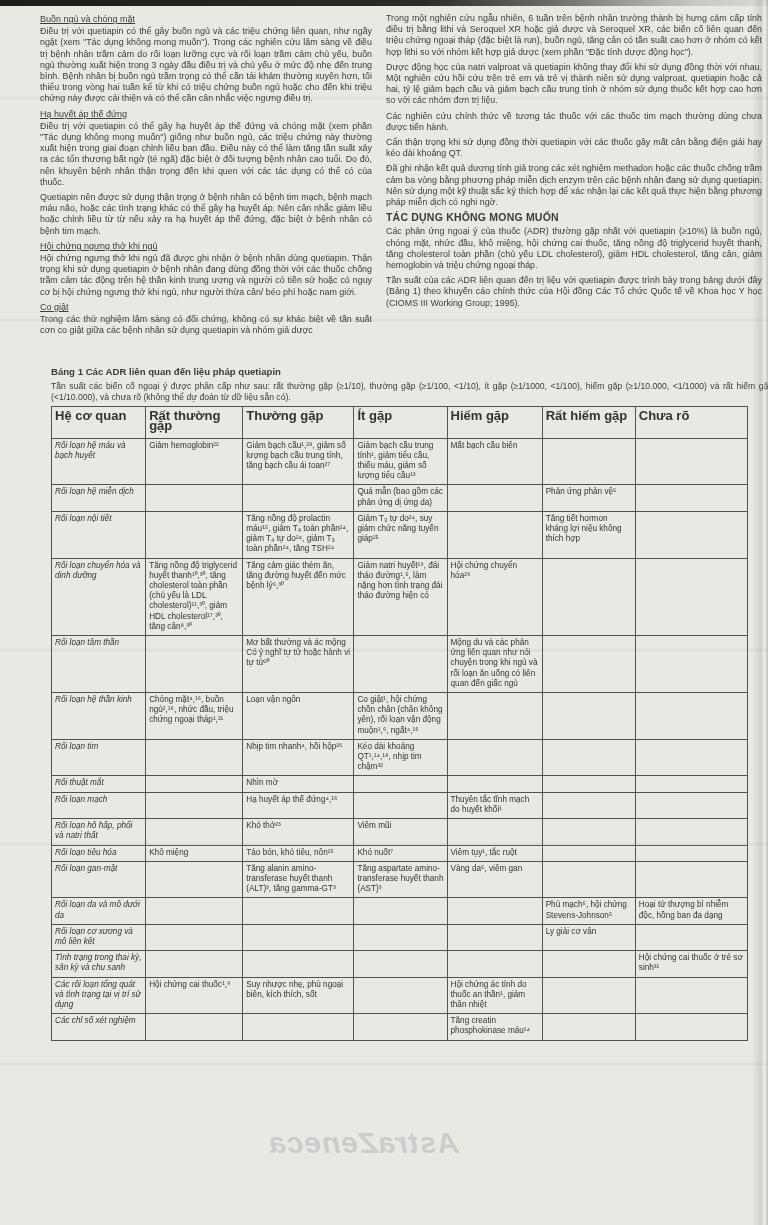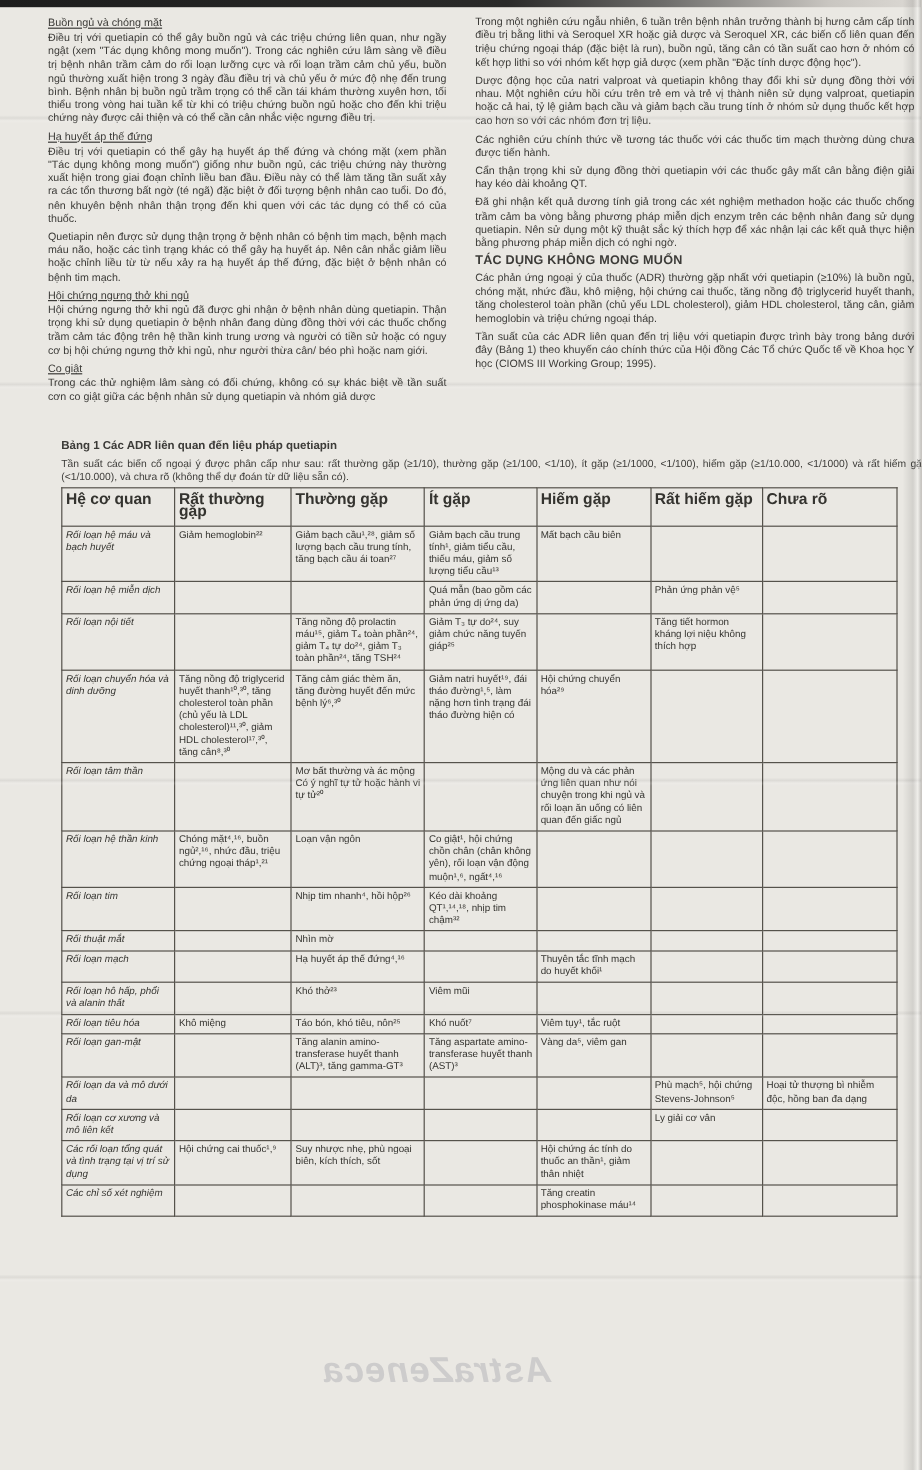--- a/index.html
+++ b/index.html
@@ -22,21 +22,21 @@
     pointer-events:none;
   }
   .crease{position:absolute;left:0;width:100%;height:7px;pointer-events:none;
     background:linear-gradient(to bottom,rgba(0,0,0,0),rgba(0,0,0,.055),rgba(255,255,255,.12),rgba(0,0,0,0));}
   .c1{top:96px}.c2{top:318px}.c3{top:648px}.c4{top:842px}.c5{top:1062px}
 
   .cols{
     display:flex;
     padding:13px 6px 0 40px;
     height:362px;
-    gap:24px;
+    gap:14px;
     box-sizing:border-box;
   }
   .col{font-size:8.9px;line-height:11.2px;text-align:justify;}
   .col.left{width:332px;flex:0 0 auto;}
   .col.right{flex:1 1 auto;min-width:0;}
   .col p{margin:0 0 4px 0;}
   .sec-heading{
     text-decoration:underline;
     margin:1px 0 1px 0;
     font-size:9px;
@@ -220,21 +220,21 @@
           <tr>
             <td class="organ">Rối loạn mạch</td>
             <td></td>
             <td>Hạ huyết áp thế đứng⁴,¹⁶</td>
             <td></td>
             <td>Thuyên tắc tĩnh mạch do huyết khối¹</td>
             <td></td>
             <td></td>
           </tr>
           <tr>
-            <td class="organ">Rối loạn hô hấp, phổi và alanin thất</td>
+            <td class="organ">Rối loạn hô hấp, phổi và natri thất</td>
             <td></td>
             <td>Khó thở²³</td>
             <td>Viêm mũi</td>
             <td></td>
             <td></td>
             <td></td>
           </tr>
           <tr>
             <td class="organ">Rối loạn tiêu hóa</td>
             <td>Khô miệng</td>
@@ -265,20 +265,29 @@
           <tr>
             <td class="organ">Rối loạn cơ xương và mô liên kết</td>
             <td></td>
             <td></td>
             <td></td>
             <td></td>
             <td>Ly giải cơ vân</td>
             <td></td>
           </tr>
           <tr>
+            <td class="organ">Tình trạng trong thai kỳ, sản kỳ và chu sanh</td>
+            <td></td>
+            <td></td>
+            <td></td>
+            <td></td>
+            <td></td>
+            <td>Hội chứng cai thuốc ở trẻ sơ sinh³¹</td>
+          </tr>
+          <tr>
             <td class="organ">Các rối loạn tổng quát và tình trạng tại vị trí sử dụng</td>
             <td>Hội chứng cai thuốc¹,⁹</td>
             <td>Suy nhược nhẹ, phù ngoại biên, kích thích, sốt</td>
             <td></td>
             <td>Hội chứng ác tính do thuốc an thần¹, giảm thân nhiệt</td>
             <td></td>
             <td></td>
           </tr>
           <tr>
             <td class="organ">Các chỉ số xét nghiệm</td>

